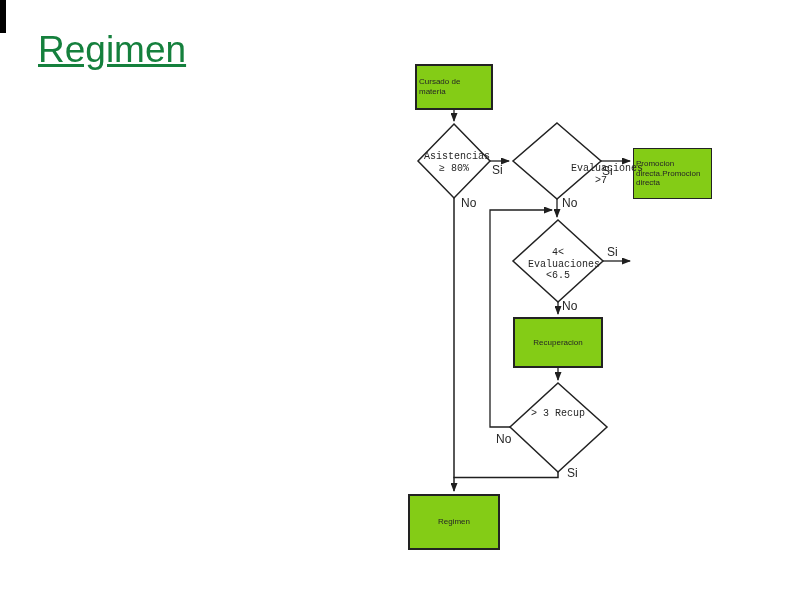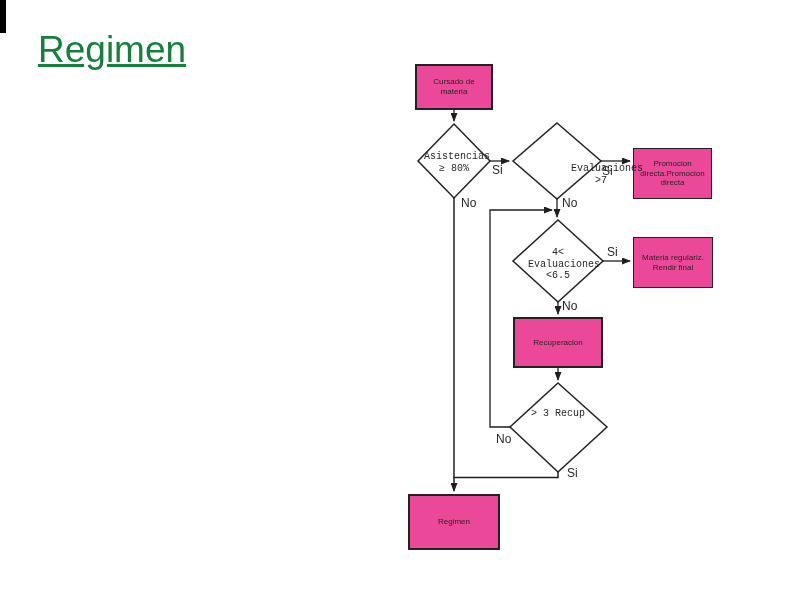--- a/index.html
+++ b/index.html
@@ -33,26 +33,25 @@
     letter-spacing: 0px;
     text-decoration: underline;
   }
   svg.connectors {
     position: absolute;
     left: 0;
     top: 0;
   }
   .node-box {
     position: absolute;
-    background: #ec4899;
+    background: #84cc16;
     border: 2px solid #222222;
     display: flex;
     align-items: center;
     justify-content: center;
-    text-align: center;
     font-size: 8px;
     line-height: 1.2;
     color: #262626;
     box-sizing: border-box;
     padding: 2px;
   }
   .node-box.thin { border-width: 1.5px; }
   .diamond-text {
     position: absolute;
     text-align: center;
@@ -99,21 +98,20 @@
     <polygon points="454,124 490,161 454,198 418,161" fill="#ffffff" stroke="#222222" stroke-width="1.5"></polygon>
     <polygon points="557,123 601,161 557,199 513,161" fill="#ffffff" stroke="#222222" stroke-width="1.5"></polygon>
     <polygon points="558,220 603,261 558,302 513,261" fill="#ffffff" stroke="#222222" stroke-width="1.5"></polygon>
     <polygon points="558,383 607,427 558,472 510,427" fill="#ffffff" stroke="#222222" stroke-width="1.5"></polygon>
   </svg>
 
   <div class="node-box" style="left:415px; top:64px; width:78px; height:46px;">Cursado de materia</div>
 
   <div class="node-box thin" style="left:633px; top:148px; width:79px; height:51px;">Promocion directa.Promocion directa</div>
 
-  <div class="node-box thin" style="left:633px; top:237px; width:80px; height:51px;">Materia regulariz. Rendir final</div>
 
   <div class="node-box" style="left:513px; top:317px; width:90px; height:51px;">Recuperacion</div>
 
   <div class="node-box" style="left:408px; top:494px; width:92px; height:56px;">Regimen</div>
 
   <div class="diamond-text" style="left:424px; top:151px; width:60px;">Asistencias ≥ 80%</div>
   <div class="diamond-text" style="left:527px; top:163px; width:60px;margin-left:44px;">Evaluaciones &gt;7</div>
   <div class="diamond-text" style="left:528px; top:247px; width:60px;text-align:center;">4&lt; Evaluaciones &lt;6.5</div>
   <div class="diamond-text" style="left:528px; top:408px; width:60px;">&gt; 3 Recup</div>
 

